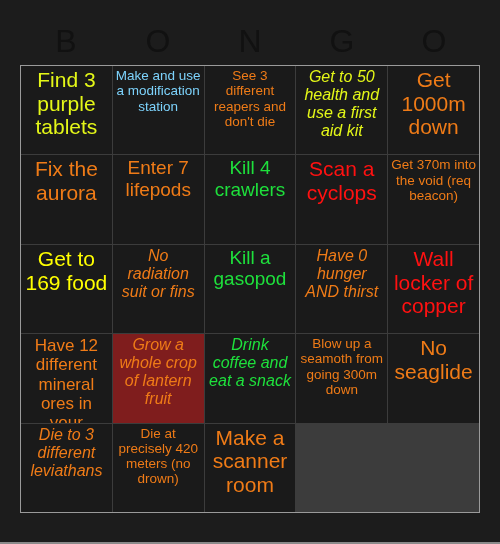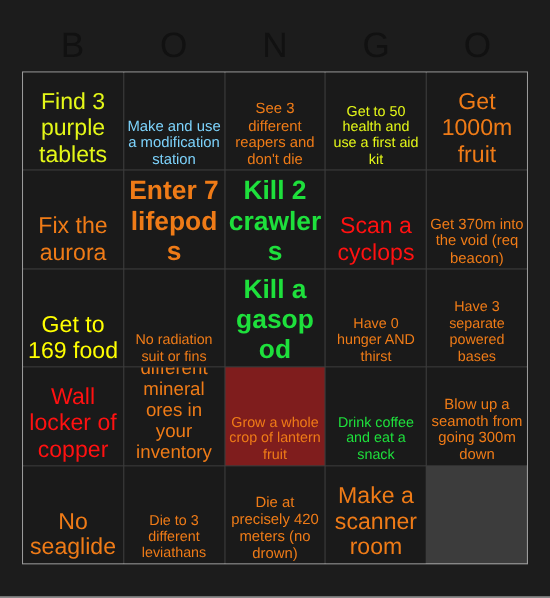--- a/index.html
+++ b/index.html
@@ -53,38 +53,38 @@
     grid-template-columns: repeat(5, 1fr);
     grid-template-rows: repeat(5, 1fr);
     background: #3c3c3c;
     gap: 1px;
     border: 1px solid #9a9a9a;
     box-sizing: border-box;
   }
   .bingo-cell {
     background: #1a1a1a;
     display: flex;
-    align-items: flex-end;
+    align-items: flex-start;
     justify-content: center;
     text-align: center;
     padding: 2px 3px;
     box-sizing: border-box;
     overflow: hidden;
   }
   .cell-text {
     display: block;
     width: 100%;
     line-height: 1.13;
     font-weight: 400;
     word-wrap: break-word;
   }
   
   .fs-xl { font-size: 21px; }
-  .fs-lg { font-size: 24px; font-weight: bold; }
-  .fs-md { font-size: 13px; }
+  .fs-lg { font-size: 19px; }
+  .fs-md { font-size: 16px; font-style: italic; }
   .fs-sm { font-size: 13.5px; }
   .fs-xs { font-size: 17px; }
   
   #bottom-rule {
     position: absolute;
     left: 0;
     bottom: 0;
     width: 500px;
     height: 2px;
     background: #8a8a8a;
@@ -110,51 +110,48 @@
       <div class="bingo-cell" style="background: rgb(26, 26, 26);">
         <span class="cell-text fs-sm" style="color: #7dd3fc;">Make and use a modification station</span>
       </div>
       <div class="bingo-cell" style="background: rgb(26, 26, 26);">
         <span class="cell-text fs-sm" style="color: rgb(239, 123, 23);">See 3 different reapers and don't die</span>
       </div>
       <div class="bingo-cell" style="background: rgb(26, 26, 26);">
         <span class="cell-text fs-md" style="color: rgb(228, 247, 24);">Get to 50 health and use a first aid kit</span>
       </div>
       <div class="bingo-cell" style="background: rgb(26, 26, 26);">
-        <span class="cell-text fs-xl" style="color: rgb(239, 123, 23);">Get 1000m fruit</span>
+        <span class="cell-text fs-xl" style="color: rgb(239, 123, 23);">Get 1000m down</span>
       </div>
       <div class="bingo-cell" style="background: rgb(26, 26, 26);">
         <span class="cell-text fs-xl" style="color: rgb(239, 123, 23);">Fix the aurora</span>
       </div>
       <div class="bingo-cell" style="background: rgb(26, 26, 26);">
         <span class="cell-text fs-lg" style="color: rgb(239, 123, 23);">Enter 7 lifepods</span>
       </div>
       <div class="bingo-cell" style="background: rgb(26, 26, 26);">
-        <span class="cell-text fs-lg" style="color: rgb(30, 224, 60);">Kill 2 crawlers</span>
+        <span class="cell-text fs-lg" style="color: rgb(30, 224, 60);">Kill 4 crawlers</span>
       </div>
       <div class="bingo-cell" style="background: rgb(26, 26, 26);">
         <span class="cell-text fs-xl" style="color: rgb(255, 17, 17);">Scan a cyclops</span>
       </div>
       <div class="bingo-cell" style="background: rgb(26, 26, 26);">
         <span class="cell-text fs-sm" style="color: rgb(239, 123, 23);">Get 370m into the void (req beacon)</span>
       </div>
       <div class="bingo-cell" style="background: rgb(26, 26, 26);">
         <span class="cell-text fs-xl" style="color: rgb(255, 255, 0);">Get to 169 food</span>
       </div>
       <div class="bingo-cell" style="background: rgb(26, 26, 26);">
         <span class="cell-text fs-md" style="color: rgb(239, 123, 23);">No radiation suit or fins</span>
       </div>
       <div class="bingo-cell" style="background: rgb(26, 26, 26);">
         <span class="cell-text fs-lg" style="color: rgb(30, 224, 60);">Kill a gasopod</span>
       </div>
       <div class="bingo-cell" style="background: rgb(26, 26, 26);">
         <span class="cell-text fs-md" style="color: rgb(239, 123, 23);">Have 0 hunger AND thirst</span>
-      </div>
-      <div class="bingo-cell" style="background: rgb(26, 26, 26);">
-        <span class="cell-text fs-md" style="color: rgb(239, 123, 23);">Have 3 separate powered bases</span>
       </div>
       <div class="bingo-cell" style="background: rgb(26, 26, 26);">
         <span class="cell-text fs-xl" style="color: rgb(255, 17, 17);">Wall locker of copper</span>
       </div>
       <div class="bingo-cell" style="background: rgb(26, 26, 26);">
         <span class="cell-text fs-xs" style="color: rgb(239, 123, 23);">Have 12 different mineral ores in your inventory</span>
       </div>
       <div class="bingo-cell" style="background: #7f1d1d;">
         <span class="cell-text fs-md" style="color: rgb(239, 123, 23);">Grow a whole crop of lantern fruit</span>
       </div>

